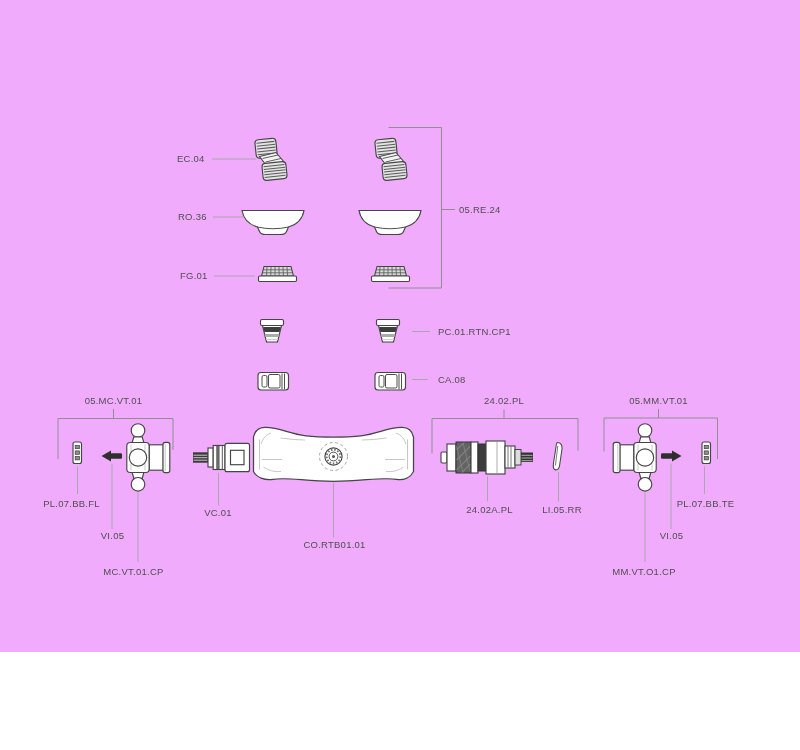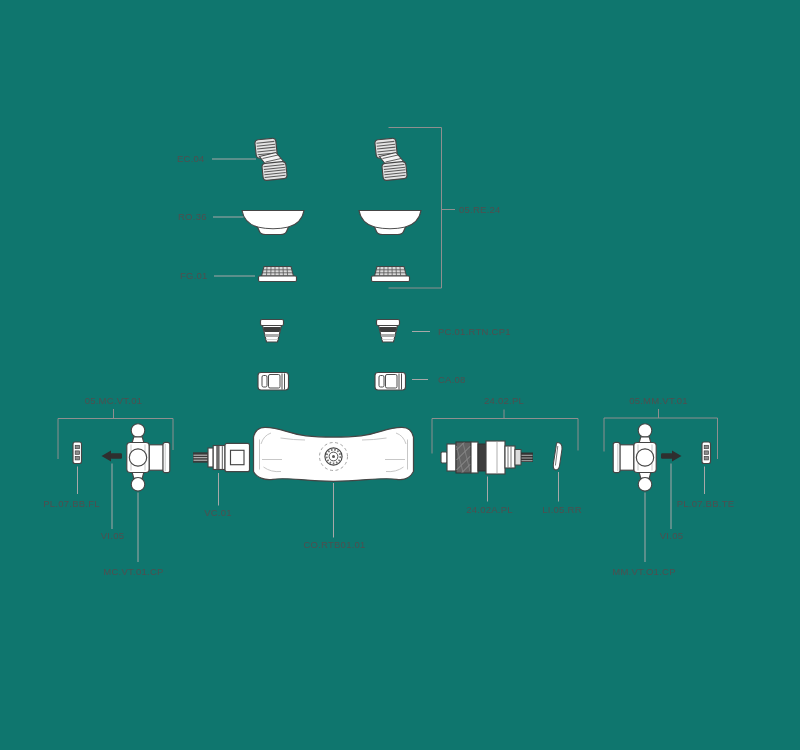--- a/index.html
+++ b/index.html
@@ -1,16 +1,16 @@
 <!DOCTYPE html>
 <html><head>
 <meta charset="utf-8">
 <style>
   html,body{margin:0;padding:0;background:#ffffff;}
-  .stage{position:relative;width:800px;height:750px;background:#0f766e;overflow:hidden;}
+  .stage{position:relative;width:800px;height:652px;background:#f0abfc;overflow:hidden;}
   svg{display:block;}
   svg text{
     font-family:"Liberation Sans", sans-serif;
     font-size:9.5px;
     letter-spacing:0.25px;
     fill:#4f4f4f;
   }
   .outline{fill:#ffffff;stroke:#454545;stroke-width:1.15;}
   .outline-thin{fill:none;stroke:#454545;stroke-width:0.95;}
   .darkfill{fill:#2f2f2f;stroke:none;}

